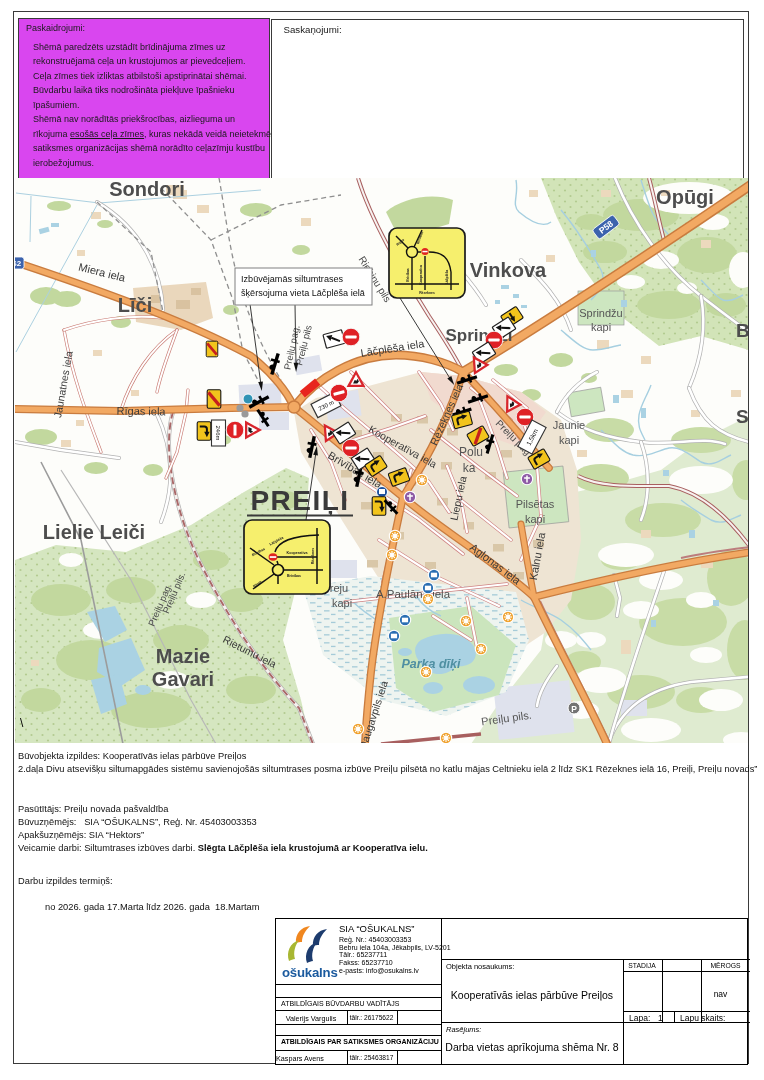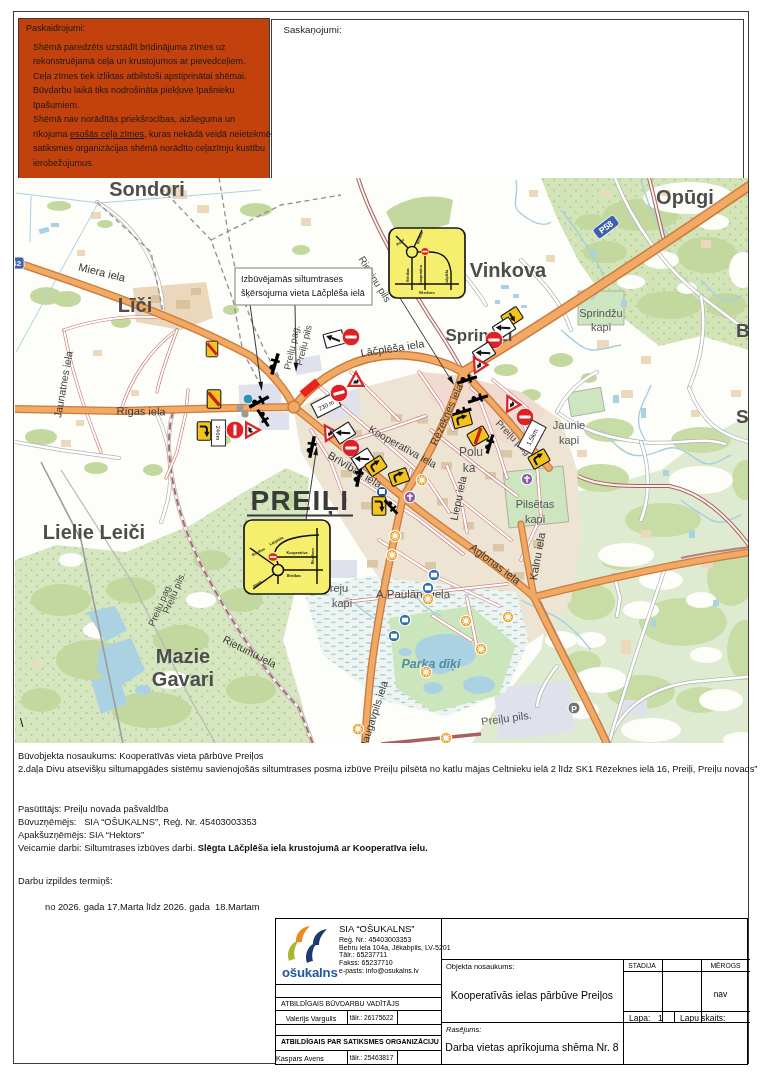--- a/index.html
+++ b/index.html
@@ -1,19 +1,19 @@
 <!DOCTYPE html>
 <html><head>
 <meta charset="utf-8">
 <style>
   html,body{margin:0;padding:0;}
   body{width:764px;height:1080px;background:#fff;position:relative;font-family:"Liberation Sans",sans-serif;overflow:hidden;}
   .abs{position:absolute;}
   #pageborder{left:13px;top:11px;width:734px;height:1051px;border:1.6px solid #3a3a3a;}
-  #box1{left:18px;top:18px;width:250px;height:159px;border:1.1px solid #3a3a3a;background:#c2410c;font-size:9px;color:#1a1a1a;}
+  #box1{left:18px;top:18px;width:250px;height:159px;border:1.1px solid #3a3a3a;background:#d946ef;font-size:9px;color:#1a1a1a;}
   #box1 .hdr{margin:4px 0 0 7px;}
   #box1 .body{margin:7px 0 0 14px;line-height:14.45px;}
   #box2{left:270.5px;top:19px;width:471px;height:158px;border:1.1px solid #3a3a3a;background:#fff;font-size:9.7px;color:#1a1a1a;}
   #box2 .hdr{margin:4px 0 0 12px;}
   #mapwrap{left:14.5px;top:178px;width:733px;height:565px;overflow:hidden;background:#fdfdfa;}
   #btext{left:18px;top:744px;width:740px;font-size:9.3px;color:#111;line-height:13px;white-space:nowrap;}
 </style>
 </head>
 <body>
 <div class="abs" id="pageborder"></div>
@@ -596,21 +596,21 @@
 <use href="#tri" transform="translate(510,403) rotate(-28)"></use>
 <use href="#ne" transform="translate(524,417)"></use>
 <g transform="translate(531,437) rotate(-62)">
         <rect x="-15" y="-8" width="30" height="16" fill="#fff" stroke="#333" stroke-width="1.1"></rect>
         <text x="0" y="2.5" font-size="6.5" fill="#111" text-anchor="middle">1,5km</text>
       </g>
 <use href="#yt" transform="translate(538,459) rotate(-30)"></use>
 </svg>
 </div>
 <div class="abs" id="btext">
-<div style="position:absolute;top:6px;">Būvobjekta nosaukums: Kooperatīvās vieta pārbūve Preiļos</div>
+<div style="position:absolute;top:6px;">Būvobjekta izpildes: Kooperatīvās ielas pārbūve Preiļos</div>
 <div style="position:absolute;top:19px;">2.daļa Divu atsevišķu siltumapgādes sistēmu savienojošās siltumtrases posma izbūve Preiļu pilsētā no katlu mājas Celtnieku ielā 2 līdz SK1 Rēzeknes ielā 16, Preiļi, Preiļu novads”</div>
 <div style="position:absolute;top:59px;">Pasūtītājs: Preiļu novada pašvaldība</div>
 <div style="position:absolute;top:72px;">Būvuzņēmējs:&nbsp;&nbsp;&nbsp;SIA “OŠUKALNS”, Reģ. Nr. 45403003353</div>
 <div style="position:absolute;top:85px;">Apakšuzņēmējs: SIA “Hektors”</div>
 <div style="position:absolute;top:98px;">Veicamie darbi: Siltumtrases izbūves darbi. <b>Slēgta Lāčplēša iela krustojumā ar Kooperatīva ielu.</b></div>
 <div style="position:absolute;top:131px;text-align:center;">Darbu izpildes termiņš:</div>
 <div style="position:absolute;top:157px;left:27px;">no 2026. gada 17.Marta līdz 2026. gada&nbsp;&nbsp;18.Martam</div>
 </div>
 <div class="abs" id="tblock" style="left:275px;top:918px;width:471px;height:145px;border:1.8px solid #000;background:#fff;font-size:7.5px;color:#000;">
 

